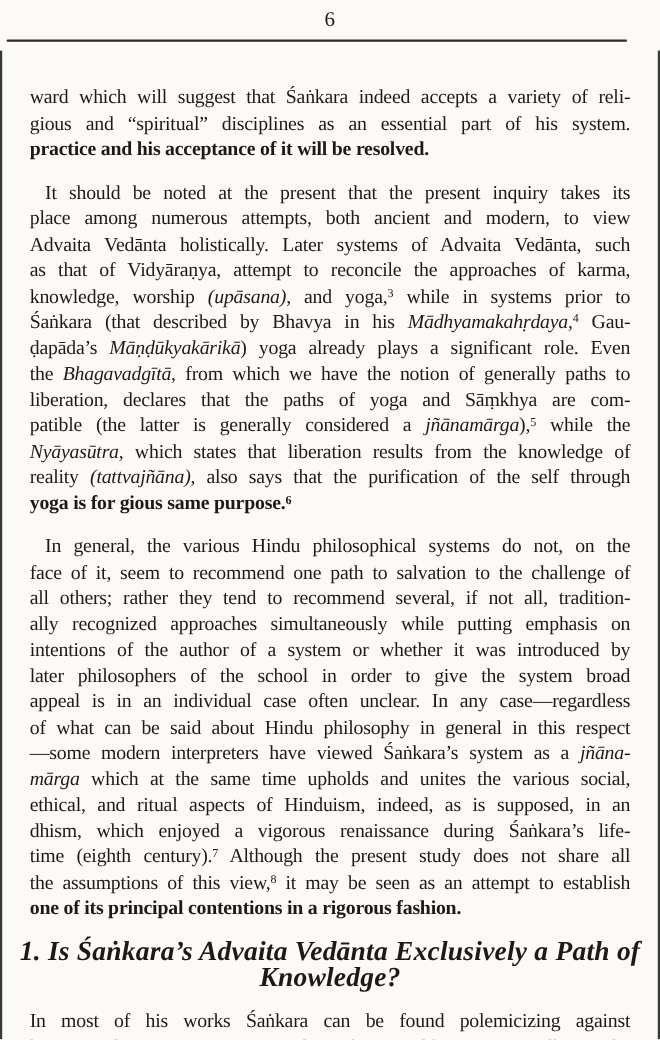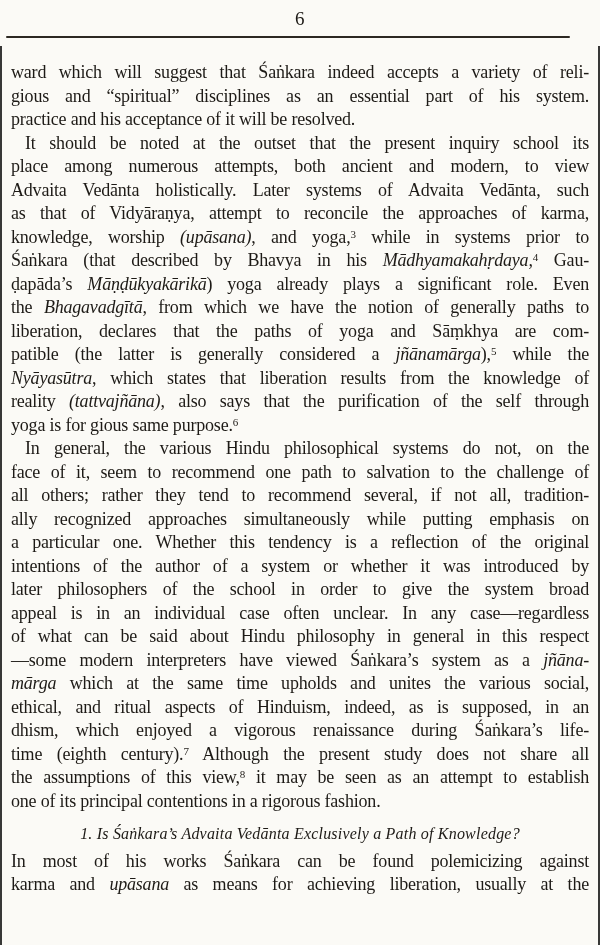--- a/index.html
+++ b/index.html
@@ -45,46 +45,46 @@
   .rule {
     height: 2px;
     background: var(--rule);
     width: 564px;
     margin: 6px 0 0 6px;
     border-radius: 1px;
   }
 
   main.page-body { padding: 23px 11px 0 11px; }
 
-  .para { margin: 0; }
+  .para { margin: 16px; }
   .line {
     font-size: 18px;
     line-height: 23.5px;
     letter-spacing: -0.2px;
     text-align: justify;
     text-align-last: justify;
     white-space: normal;
   }
   .line.indent { text-indent: 14px; }
-  .line.no-stretch { text-align-last: left; }
+  .line.no-stretch { text-align-last: left; font-weight: bold; }
   .it { font-style: italic; }
   sup {
     font-size: 11px;
     line-height: 0;
     vertical-align: baseline;
     position: relative;
     top: -0.45em;
   }
 
   .para.heading { margin: 9px 0 4px 0; }
   .para.heading .line,
   .para.heading .line.no-stretch {
     text-align: center;
     text-align-last: center;
-    font-size: 16px;
+    font-size: 25px;
     letter-spacing: 0.2px;
   }
 </style>
 </head>
 <body>
 
 <div class="page">
 
   <div class="scan-edge left"></div>
   <div class="scan-edge right"></div>
@@ -95,40 +95,39 @@
 
   <div class="rule"></div>
 
   <main class="page-body">
     <div class="para">
         <div class="line"><span>ward which will suggest that Śaṅkara indeed accepts a variety of reli-</span></div>
         <div class="line"><span>gious and “spiritual” disciplines as an essential part of his system.</span></div>
         <div class="line no-stretch"><span>practice and his acceptance of it will be resolved.</span></div>
       </div>
     <div class="para">
-        <div class="line indent"><span>It should be noted at the outset that the present inquiry school its</span></div>
+        <div class="line indent"><span>It should be noted at the present that the present inquiry takes its</span></div>
         <div class="line"><span>place among numerous attempts, both ancient and modern, to view</span></div>
         <div class="line"><span>Advaita Vedānta holistically. Later systems of Advaita Vedānta, such</span></div>
         <div class="line"><span>as that of Vidyāraṇya, attempt to reconcile the approaches of karma,</span></div>
         <div class="line"><span>knowledge, worship </span><span class="it">(upāsana)</span><span>, and yoga,</span><sup>3</sup><span> while in systems prior to</span></div>
         <div class="line"><span>Śaṅkara (that described by Bhavya in his </span><span class="it">Mādhyamakahṛdaya,</span><sup>4</sup><span> Gau-</span></div>
         <div class="line"><span>ḍapāda’s </span><span class="it">Māṇḍūkyakārikā</span><span>) yoga already plays a significant role. Even</span></div>
         <div class="line"><span>the </span><span class="it">Bhagavadgītā</span><span>, from which we have the notion of generally paths to</span></div>
         <div class="line"><span>liberation, declares that the paths of yoga and Sāṃkhya are com-</span></div>
         <div class="line"><span>patible (the latter is generally considered a </span><span class="it">jñānamārga</span><span>),</span><sup>5</sup><span> while the</span></div>
         <div class="line"><span class="it">Nyāyasūtra</span><span>, which states that liberation results from the knowledge of</span></div>
         <div class="line"><span>reality </span><span class="it">(tattvajñāna)</span><span>, also says that the purification of the self through</span></div>
         <div class="line no-stretch"><span>yoga is for gious same purpose.</span><sup>6</sup></div>
       </div>
     <div class="para">
         <div class="line indent"><span>In general, the various Hindu philosophical systems do not, on the</span></div>
         <div class="line"><span>face of it, seem to recommend one path to salvation to the challenge of</span></div>
         <div class="line"><span>all others; rather they tend to recommend several, if not all, tradition-</span></div>
         <div class="line"><span>ally recognized approaches simultaneously while putting emphasis on</span></div>
-        <div class="line"><span>a particular one. Whether this tendency is a reflection of the original</span></div>
         <div class="line"><span>intentions of the author of a system or whether it was introduced by</span></div>
         <div class="line"><span>later philosophers of the school in order to give the system broad</span></div>
         <div class="line"><span>appeal is in an individual case often unclear. In any case—regardless</span></div>
         <div class="line"><span>of what can be said about Hindu philosophy in general in this respect</span></div>
         <div class="line"><span>—some modern interpreters have viewed Śaṅkara’s system as a </span><span class="it">jñāna-</span></div>
         <div class="line"><span class="it">mārga</span><span> which at the same time upholds and unites the various social,</span></div>
         <div class="line"><span>ethical, and ritual aspects of Hinduism, indeed, as is supposed, in an</span></div>
         <div class="line"><span>dhism, which enjoyed a vigorous renaissance during Śaṅkara’s life-</span></div>
         <div class="line"><span>time (eighth century).</span><sup>7</sup><span> Although the present study does not share all</span></div>
         <div class="line"><span>the assumptions of this view,</span><sup>8</sup><span> it may be seen as an attempt to establish</span></div>

